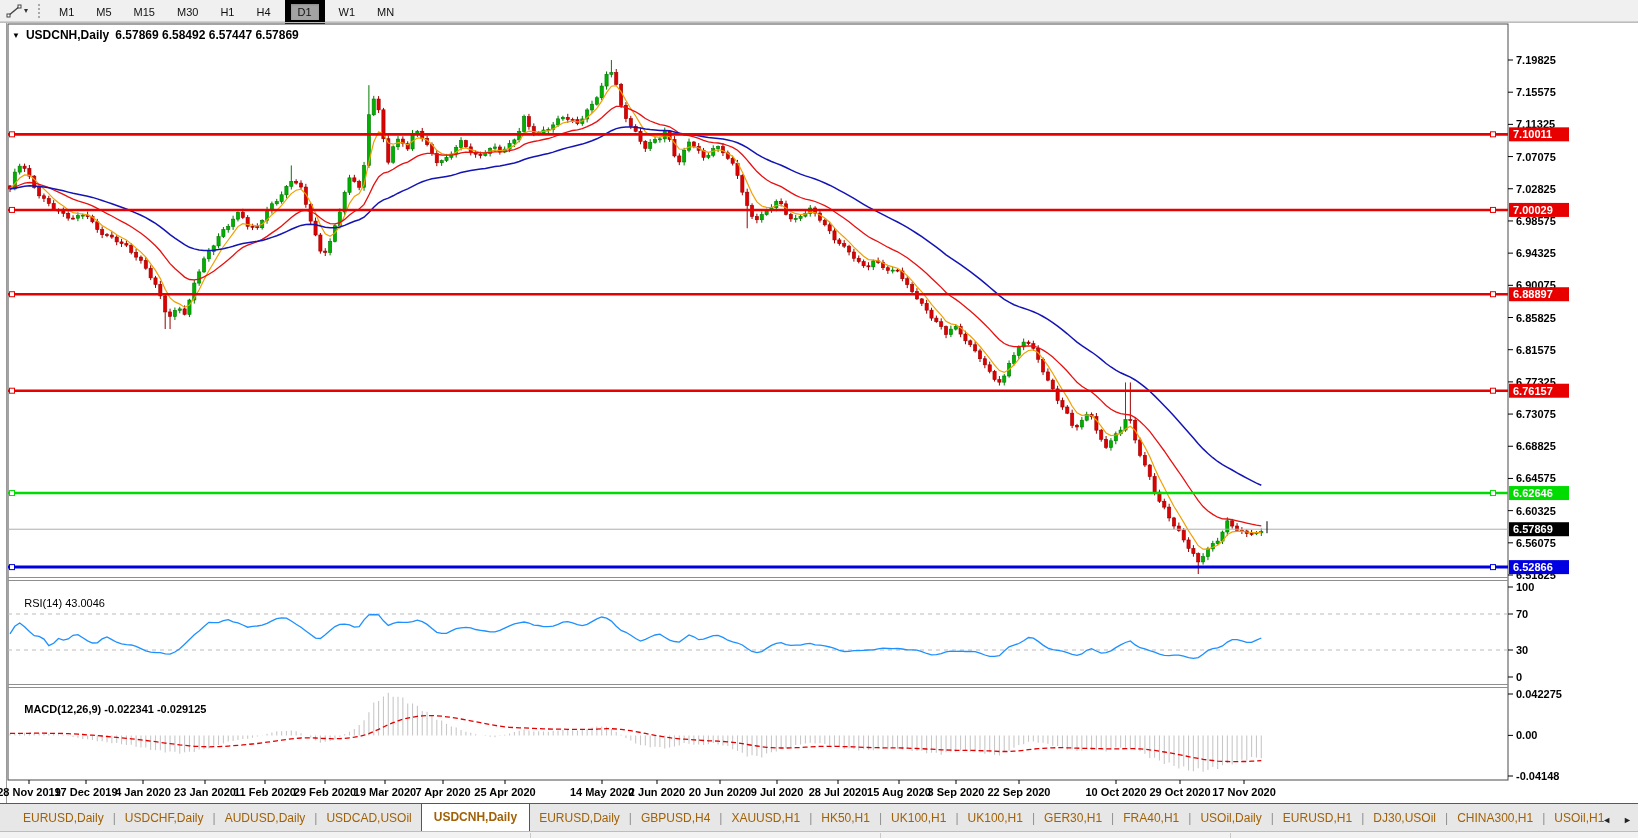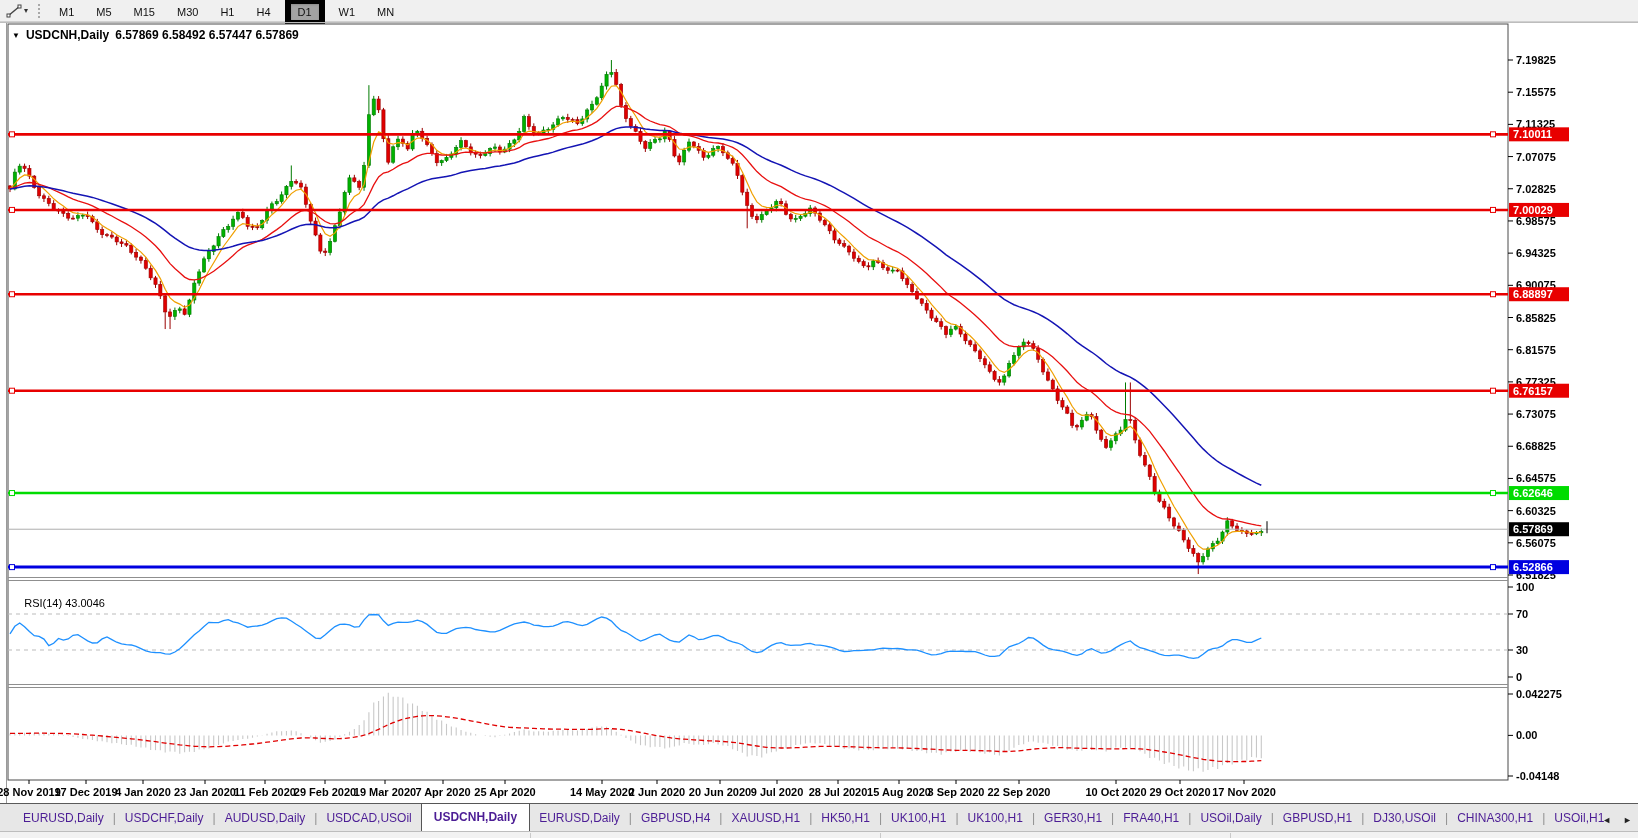--- a/index.html
+++ b/index.html
@@ -16,21 +16,21 @@
   #chart-title{left:12px;top:28px;font-size:12px;font-weight:700;color:#000;display:flex;align-items:center;gap:6px;}
   #chart-title .expander{font-size:8px;position:relative;top:0px;}
   #rsi-label{left:12px;top:585px;font-size:11px;font-weight:400;color:#000;}
   #macd-label{left:12px;top:691px;font-size:11px;font-weight:700;color:#000;}
   
   #chart-svg{position:absolute;left:0;top:0;z-index:1;}
   #chart-svg text{font-family:"Liberation Sans",sans-serif;}
   
   #tabbar{position:absolute;left:0;top:804px;width:1638px;height:27px;background:#e7e7e7;display:flex;align-items:flex-end;z-index:6;}
   #tabbar .tabs{display:flex;align-items:flex-end;padding-left:14px;height:100%;}
-  .tab{font-size:12px;color:#4c1d95;padding:5px 9px 6px 9px;white-space:nowrap;}
+  .tab{font-size:12px;color:#a16207;padding:5px 9px 6px 9px;white-space:nowrap;}
   .tab.active{background:#fff;border:1px solid #565656;border-bottom:none;font-weight:700;padding:6px 12px 7px 12px;}
   .tab-sep{color:#8f8f8f;font-size:12px;padding:5px 0 6px 0;}
   #tab-arrows{position:absolute;right:6px;bottom:6px;display:flex;gap:12px;font-size:9px;color:#222;}
   
   #statusbar{position:absolute;left:0;top:831px;width:1638px;height:7px;background:#f2f2f2;border-top:1px solid #bdbdbd;z-index:6;}
   #statusbar .cell-sep{position:absolute;top:1px;width:1px;height:6px;background:#c9c9c9;}
 </style>
 </head>
 <body>
 
@@ -981,20 +981,23 @@
   <div class="ovl" id="chart-title">
     <span class="expander">▼</span>
     <span>USDCNH,Daily</span>
     <span>6.57869 6.58492 6.57447 6.57869</span>
   </div>
 
   <div class="ovl" id="rsi-label">
     <span>RSI(14)</span> <span>43.0046</span>
   </div>
 
+  <div class="ovl" id="macd-label">
+    <span>MACD(12,26,9)</span> <span>-0.022341 -0.029125</span>
+  </div>
 
   <div id="tabbar">
     <div class="tabs" id="tabs-container">
         <span class="tab">EURUSD,Daily</span>
         <span class="tab-sep">|</span>
         <span class="tab">USDCHF,Daily</span>
         <span class="tab-sep">|</span>
         <span class="tab">AUDUSD,Daily</span>
         <span class="tab-sep">|</span>
         <span class="tab">USDCAD,USOil</span>
@@ -1010,21 +1013,21 @@
         <span class="tab">UK100,H1</span>
         <span class="tab-sep">|</span>
         <span class="tab">UK100,H1</span>
         <span class="tab-sep">|</span>
         <span class="tab">GER30,H1</span>
         <span class="tab-sep">|</span>
         <span class="tab">FRA40,H1</span>
         <span class="tab-sep">|</span>
         <span class="tab">USOil,Daily</span>
         <span class="tab-sep">|</span>
-        <span class="tab">GBPUSD,H1</span>
+        <span class="tab">EURUSD,H1</span>
         <span class="tab-sep">|</span>
         <span class="tab">DJ30,USOil</span>
         <span class="tab-sep">|</span>
         <span class="tab">CHINA300,H1</span>
         <span class="tab-sep">|</span>
         <span class="tab">USOil,H1</span>
       </div>
     <div id="tab-arrows">
       <span>◄</span>
       <span>►</span>

